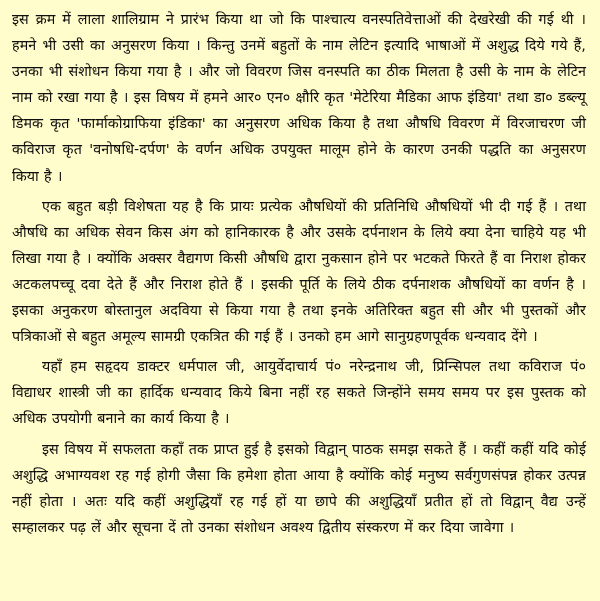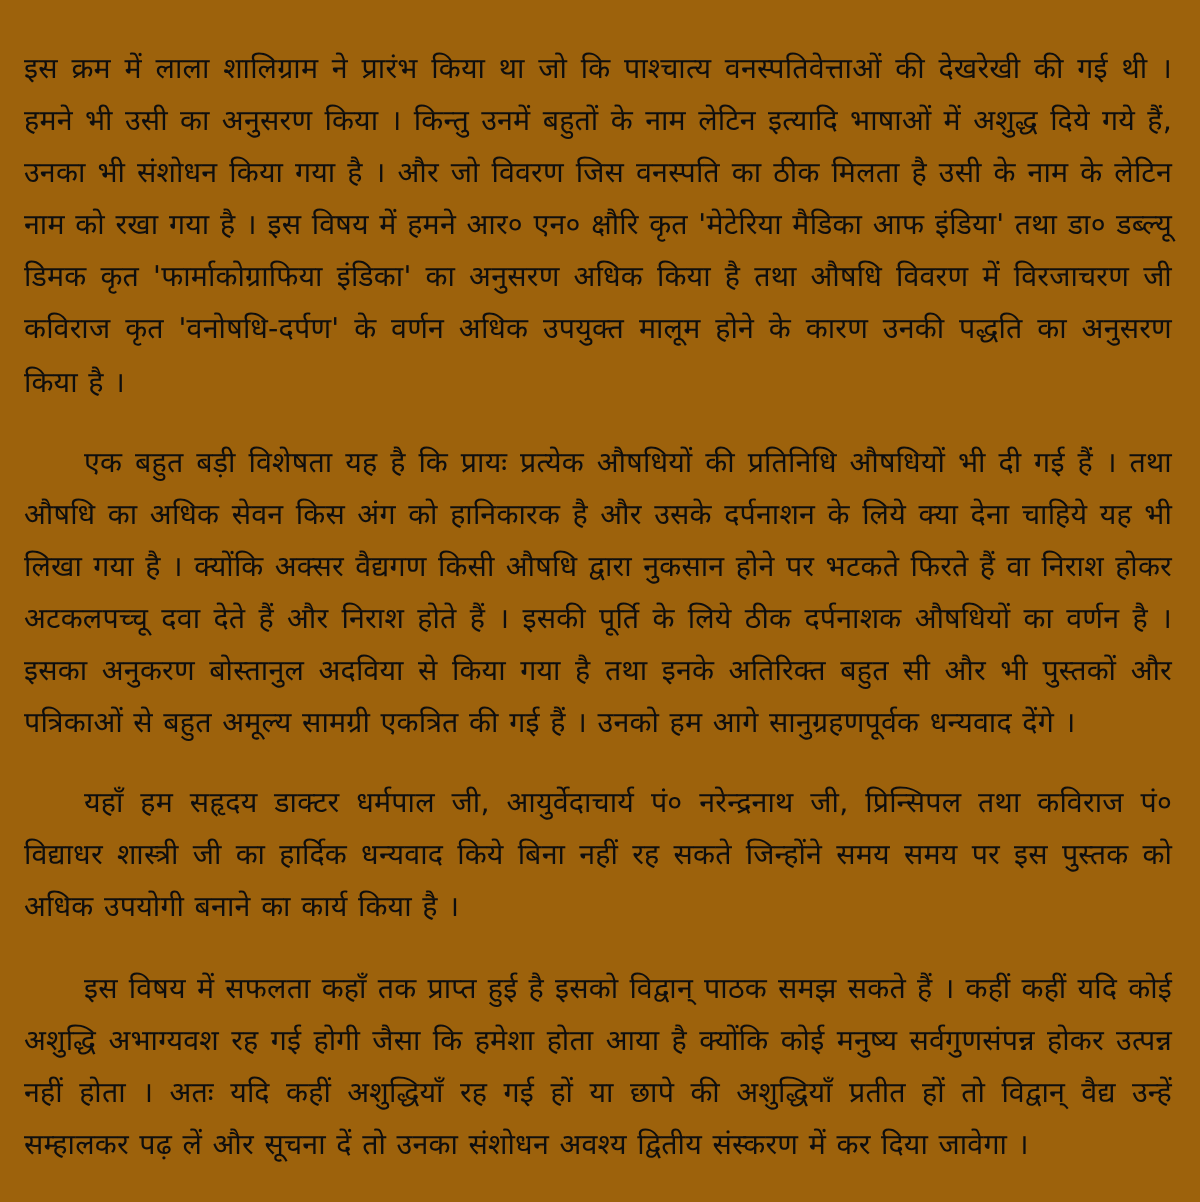--- a/index.html
+++ b/index.html
@@ -10,37 +10,37 @@
   body {
     width: 600px;
     height: 601px;
     overflow: hidden;
     font-family: "DejaVu Sans", sans-serif;
   }
   .page {
     position: relative;
     width: 600px;
     height: 601px;
-    background: #a16207;
+    background: #fef9c3;
     box-sizing: border-box;
-    padding: 22px 14px 4px 12px;
+    padding: 6px 14px 4px 12px;
   }
   .para {
     margin: 0 0 0 0;
     color: #121212;
     font-family: "DejaVu Sans", sans-serif;
     font-size: 14.3px;
     line-height: 26.1px;
     text-align: justify;
     text-justify: inter-word;
     letter-spacing: 0.1px;
     word-spacing: 0.6px;
   }
   .para + .para {
-    margin-top: 14px;
+    margin-top: 4px;
   }
   .para .indent {
     display: inline-block;
     width: 30px;
   }
   
   .page {
     filter: contrast(1.04) saturate(0.9);
   }
 </style>

